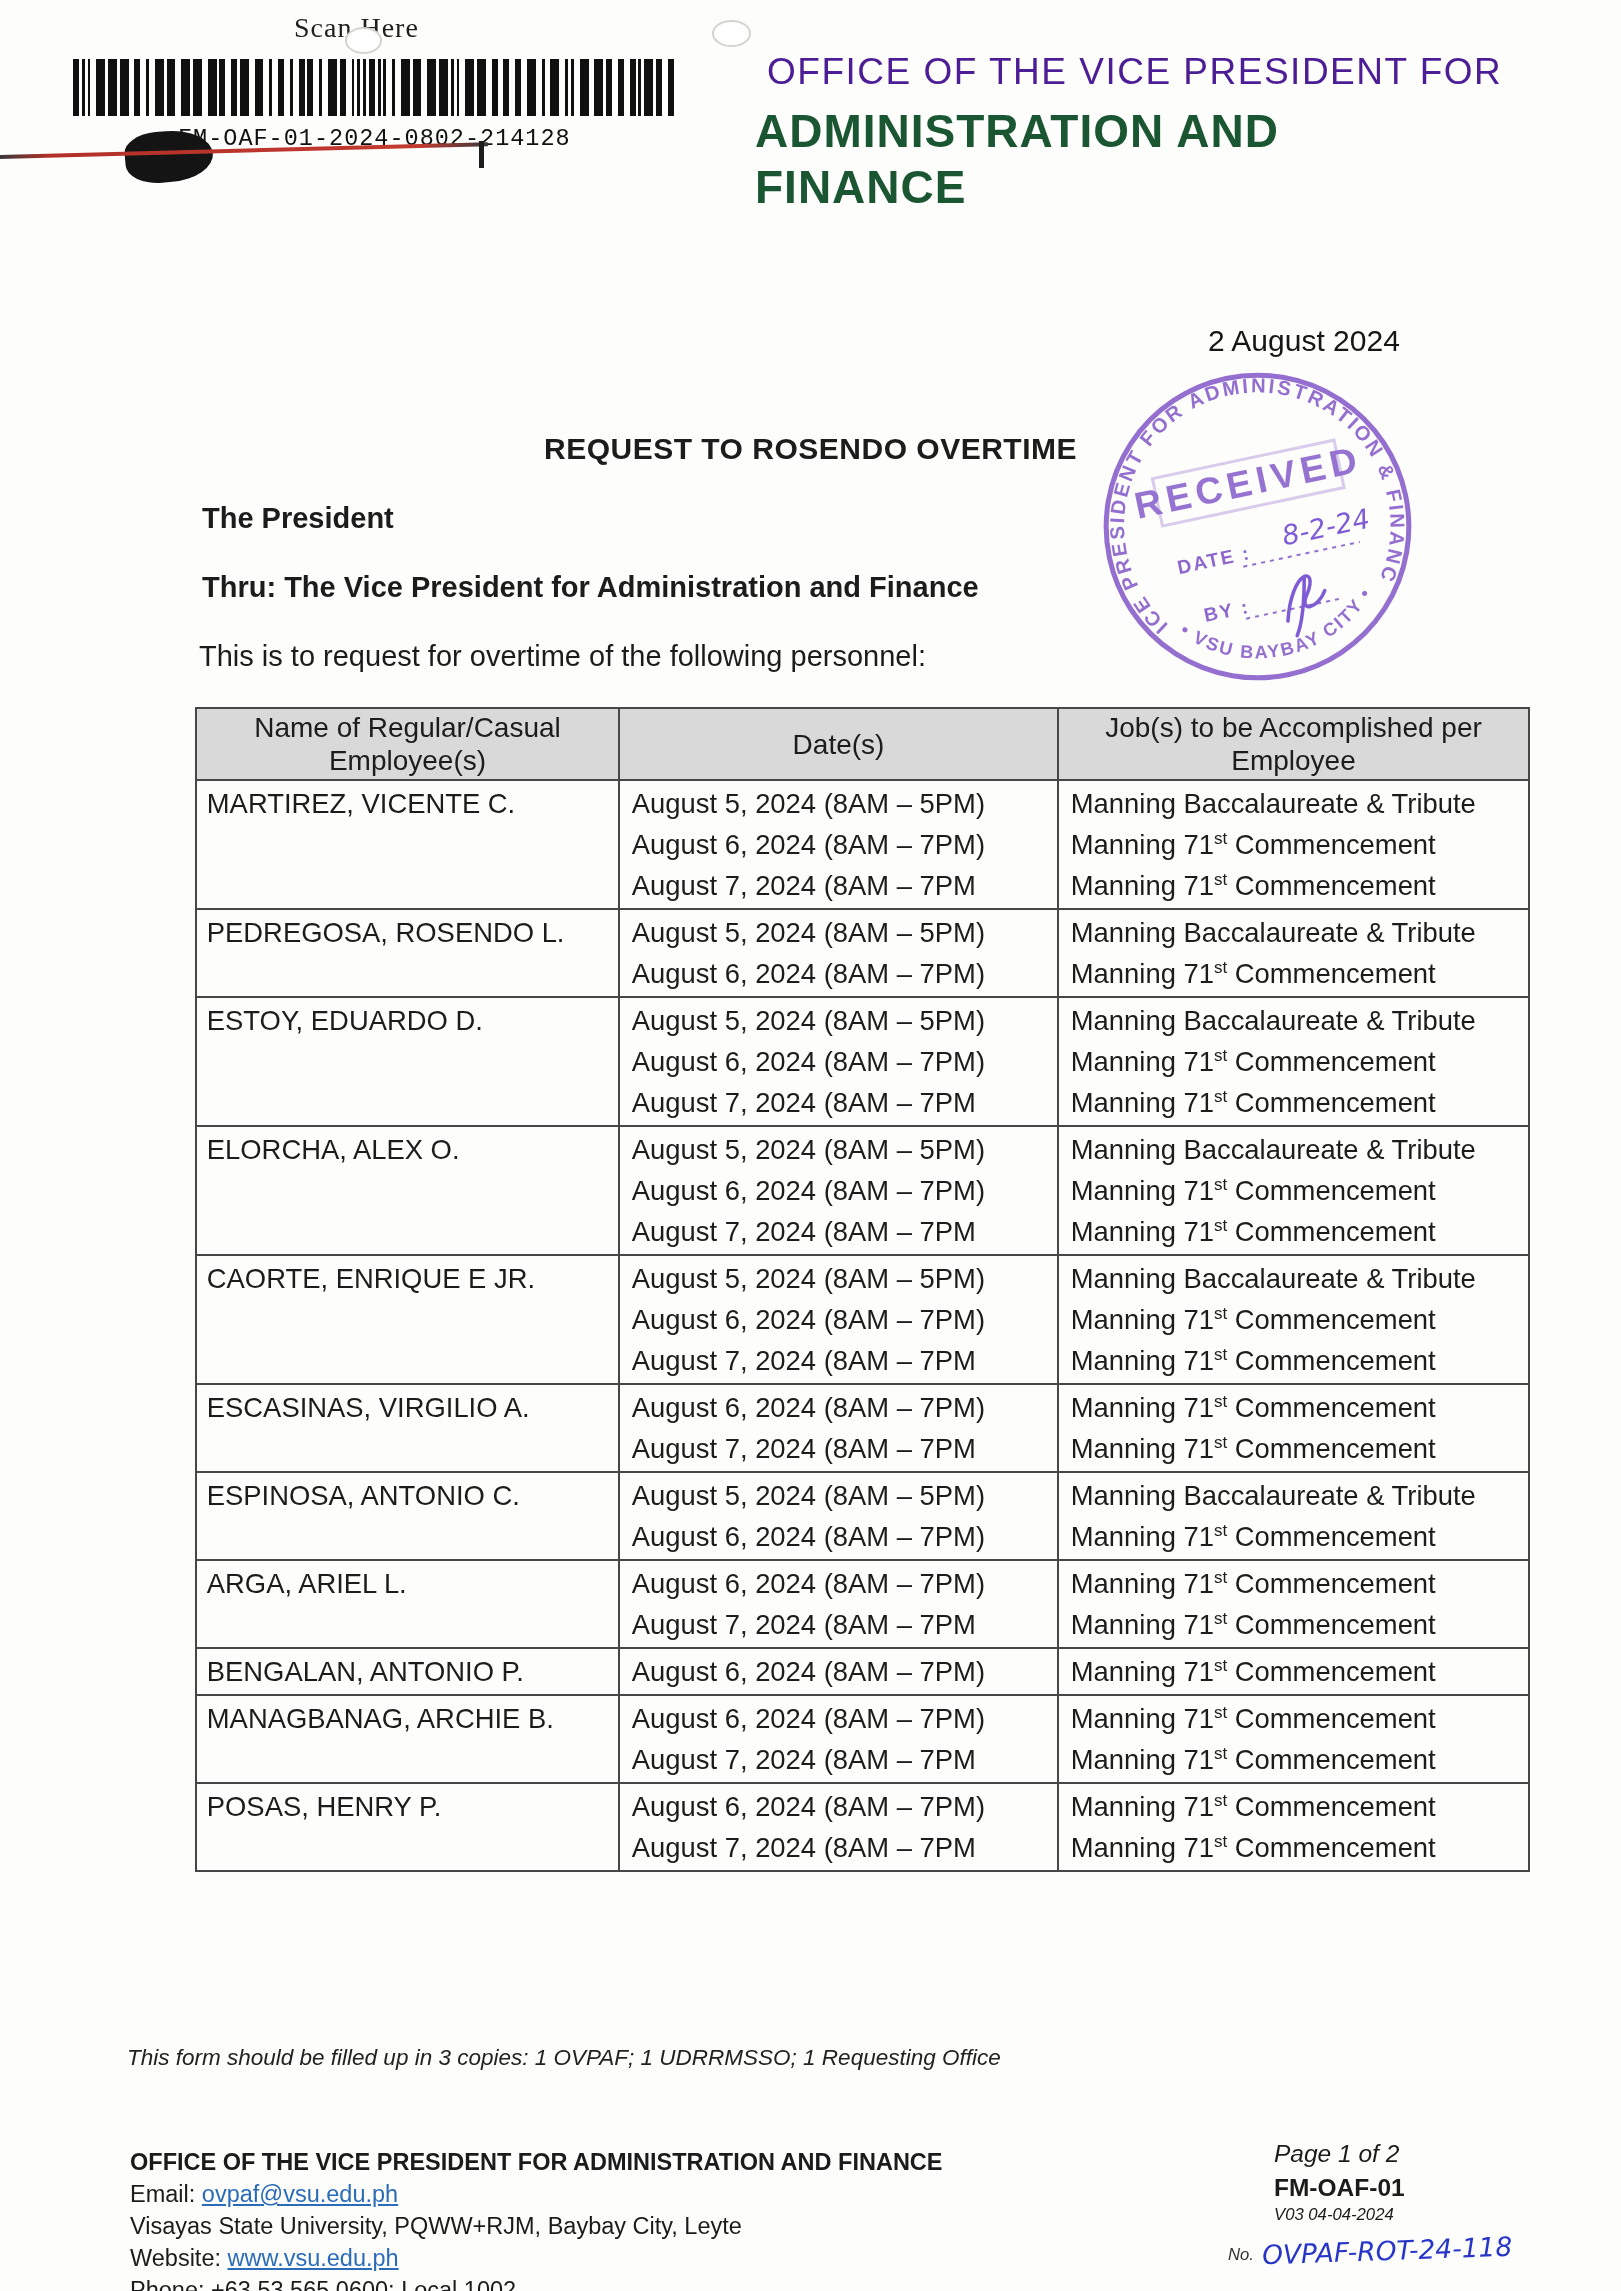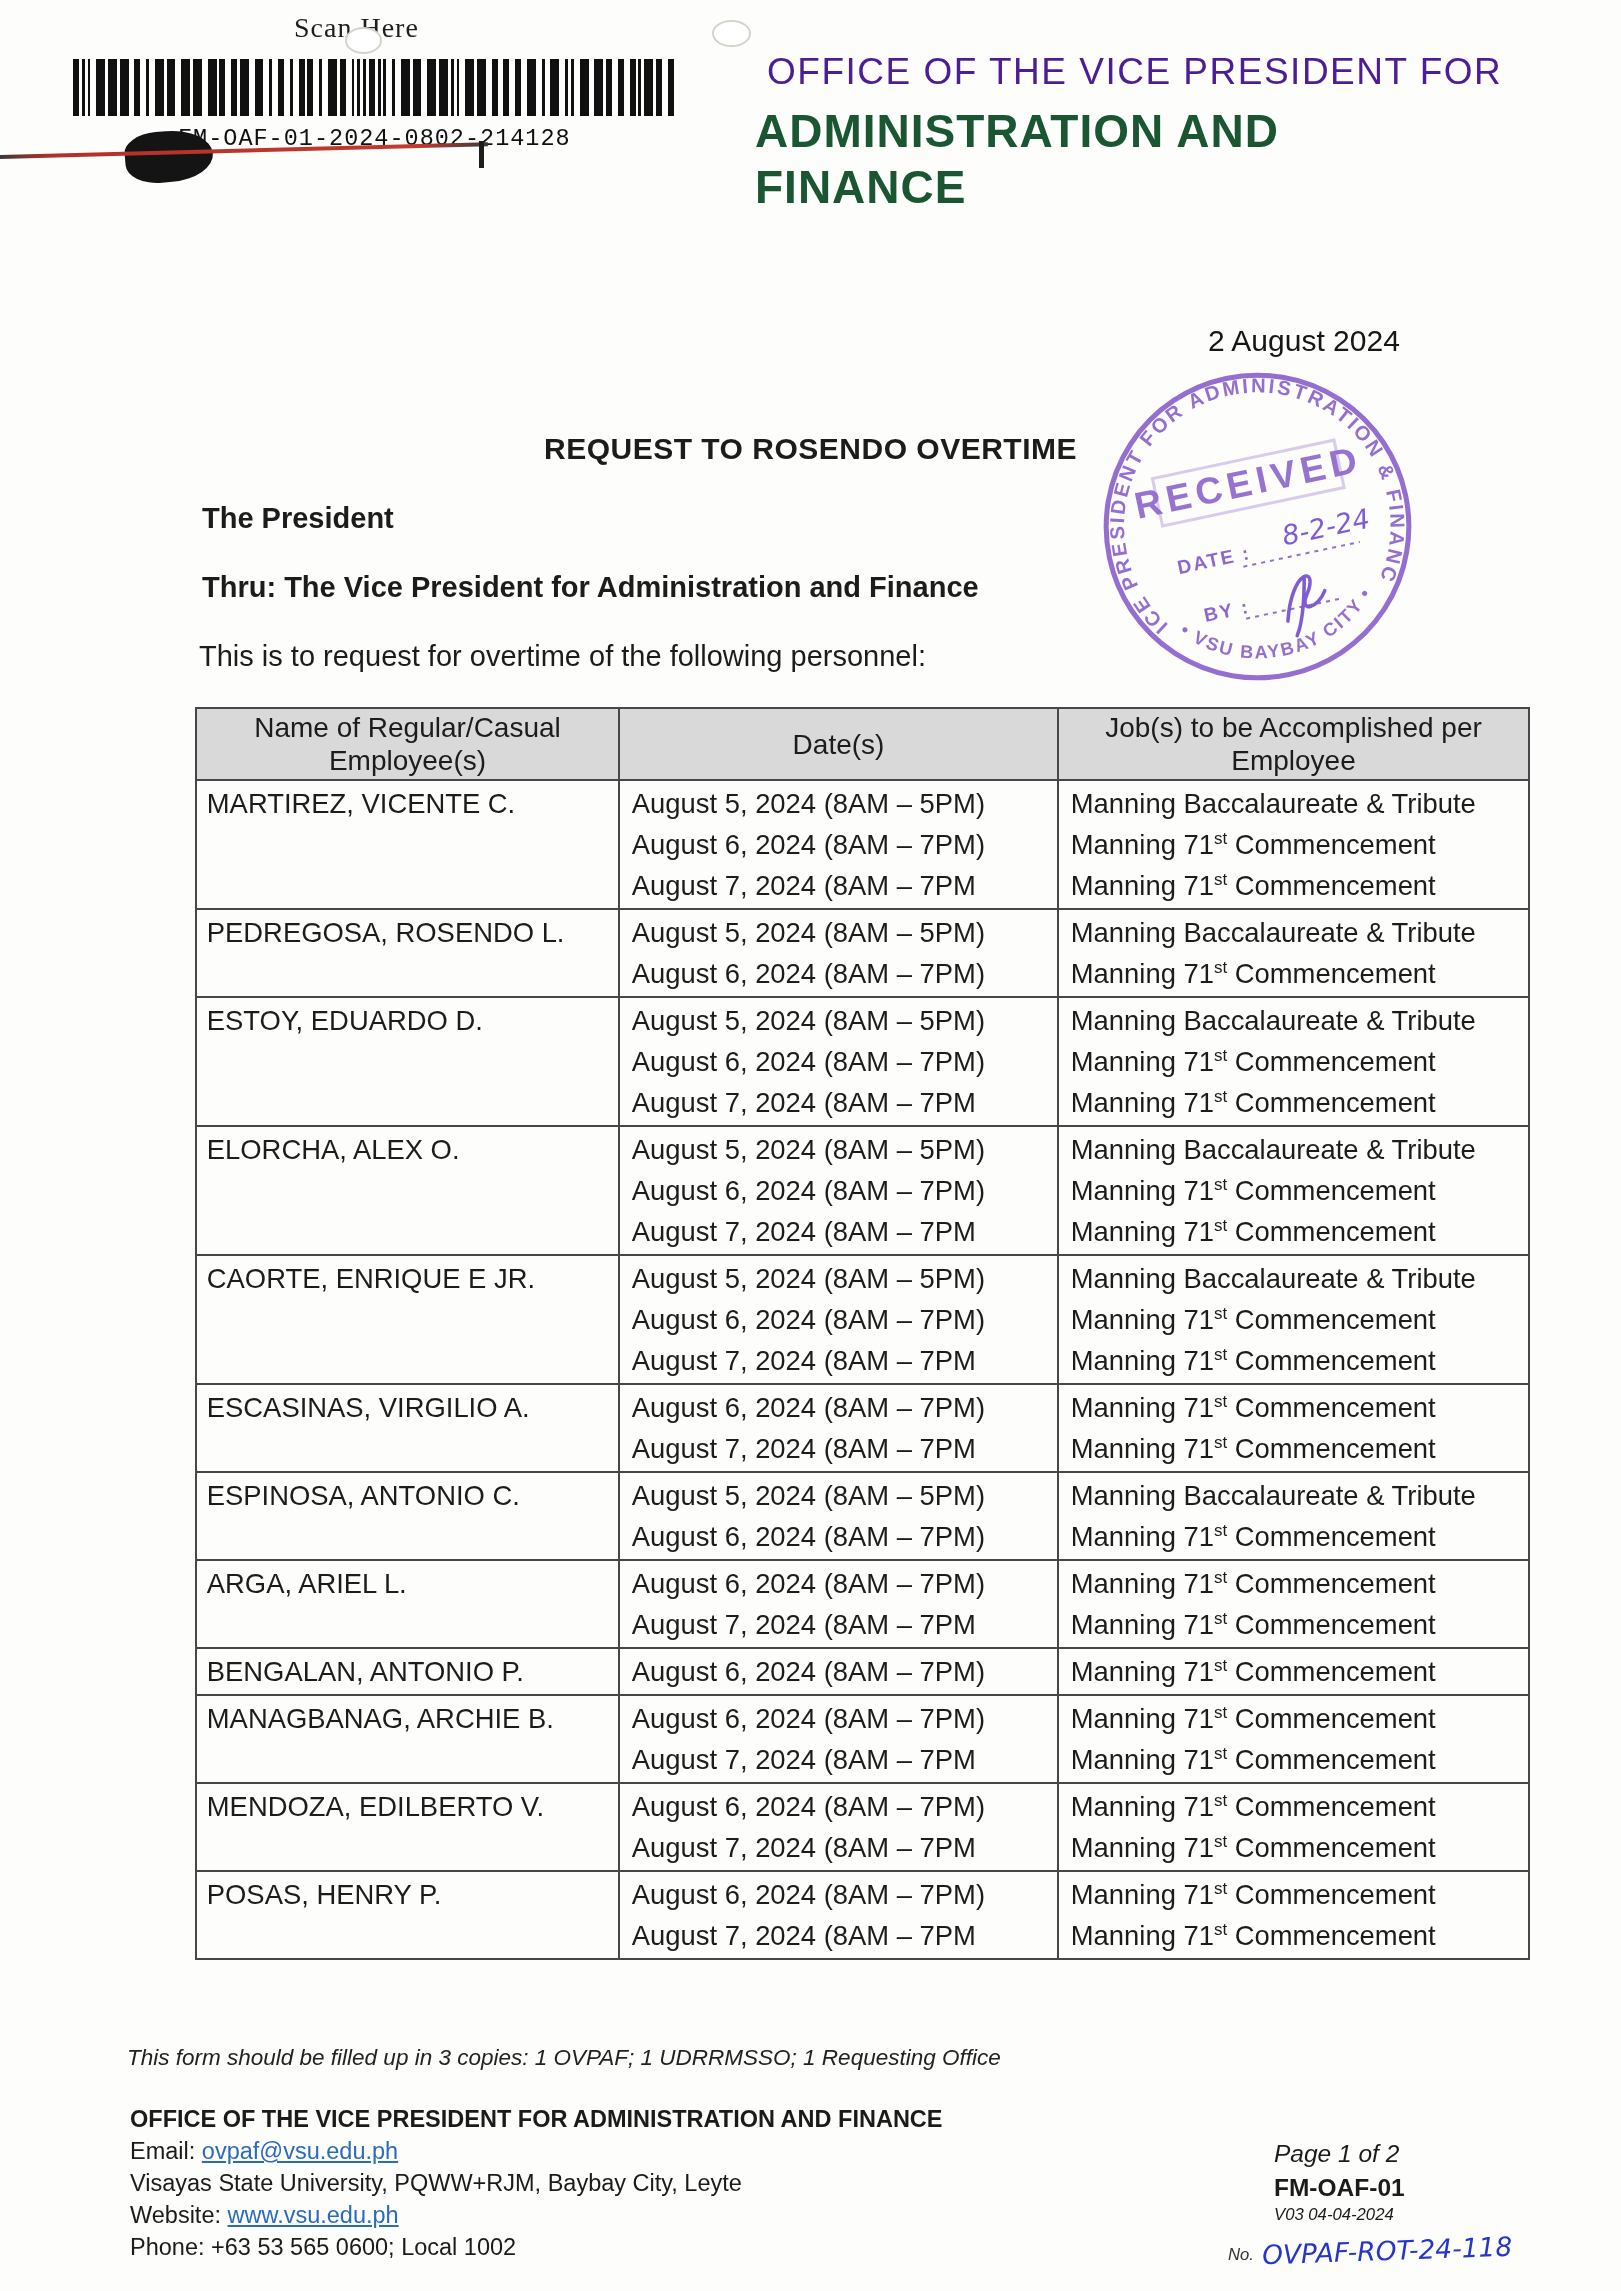--- a/index.html
+++ b/index.html
@@ -54,21 +54,21 @@
   .ot-table { position:absolute; left:195px; top:707px; width:1334px; border-collapse:collapse; font-size:27.4px; table-layout:fixed; }
   .ot-table th { background:#d9d9d9; border:2px solid #474747; font-weight:normal; text-align:center; vertical-align:middle; height:71px; line-height:33px; padding:2px 9.8px; font-size:28px; }
   .ot-table td { border:2px solid #474747; vertical-align:top; padding:2px 11.8px; line-height:41px; }
   .ot-table td.col-name { padding-left:9.8px; }
   .ot-table .line { white-space:nowrap; }
   sup { font-size:0.62em; vertical-align:super; line-height:0; }
 
   
   .footnote { position:absolute; left:127px; top:2045px; font-style:italic; font-size:22.5px; color:#222; }
   .footer-left { position:absolute; left:130px; top:2103px; font-size:23.5px; line-height:32px; color:#1b1b1b; }
-  .footer-office { font-weight:bold; }
+  .footer-office { font-weight:bold;margin-top:43px; }
   .footer-link { color:#2b6cb8; text-decoration:underline; cursor:pointer; }
   .footer-right { position:absolute; left:1274px; top:2140px; font-size:24.5px; color:#1b1b1b; }
   .fr-page { font-style:italic; }
   .fr-code { font-weight:bold; margin-top:5.9px; }
   .fr-version { font-style:italic; font-size:16.7px; margin-top:2.9px; }
   .fr-no { position:absolute; left:1228px; top:2235px; font-size:16.7px; font-style:italic; color:#333; white-space:nowrap; }
   .fr-no-hand { display:inline-block; font-size:26.5px; color:#2735c9; font-style:italic; font-family:"DejaVu Sans",sans-serif; transform:rotate(-2deg); margin-left:7.8px; }
 </style>
 </head>
 <body>
@@ -245,31 +245,20 @@
           <td class="col-date">
             <div class="line">August 6, 2024 (8AM – 7PM)</div>
             <div class="line">August 7, 2024 (8AM – 7PM</div>
           </td>
           <td class="col-job">
             <div class="line">Manning 71<sup>st</sup> Commencement</div>
             <div class="line">Manning 71<sup>st</sup> Commencement</div>
           </td>
         </tr>
         <tr>
-          <td class="col-name">MENDOZA, EDILBERTO V.</td>
-          <td class="col-date">
-            <div class="line">August 6, 2024 (8AM – 7PM)</div>
-            <div class="line">August 7, 2024 (8AM – 7PM</div>
-          </td>
-          <td class="col-job">
-            <div class="line">Manning 71<sup>st</sup> Commencement</div>
-            <div class="line">Manning 71<sup>st</sup> Commencement</div>
-          </td>
-        </tr>
-        <tr>
           <td class="col-name">POSAS, HENRY P.</td>
           <td class="col-date">
             <div class="line">August 6, 2024 (8AM – 7PM)</div>
             <div class="line">August 7, 2024 (8AM – 7PM</div>
           </td>
           <td class="col-job">
             <div class="line">Manning 71<sup>st</sup> Commencement</div>
             <div class="line">Manning 71<sup>st</sup> Commencement</div>
           </td>
         </tr>

